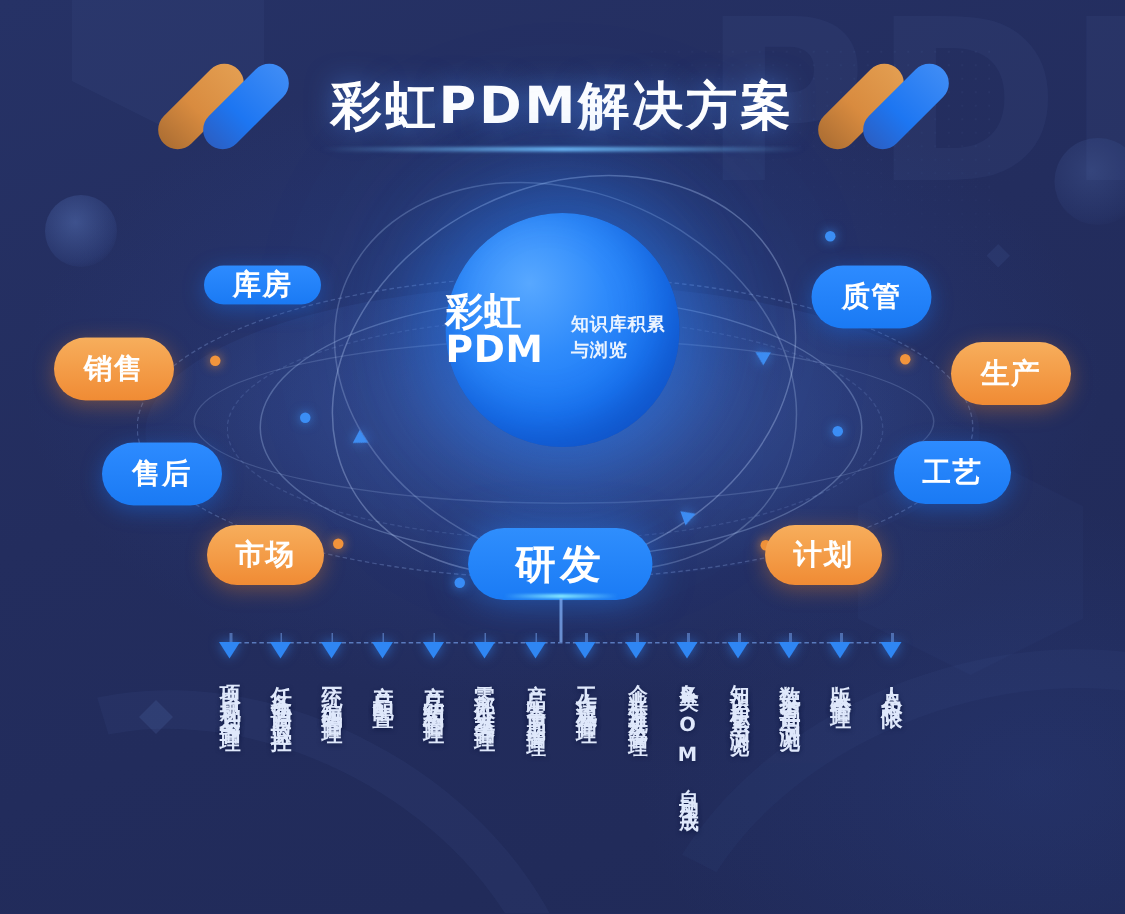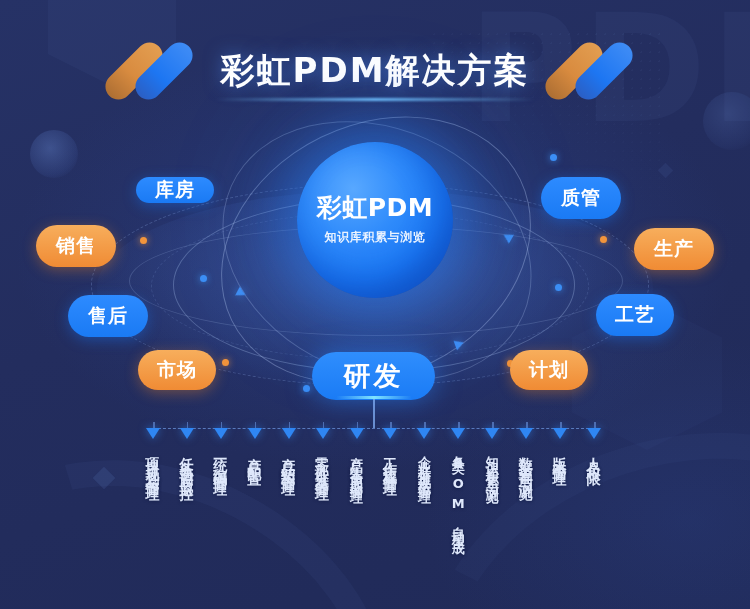--- a/index.html
+++ b/index.html
@@ -125,21 +125,21 @@
     position:absolute;width:0;height:0;
     border-left:9px solid #3f8ef2;border-top:5px solid transparent;border-bottom:5px solid transparent;
     filter:drop-shadow(0 0 4px rgba(63,142,242,.7));
   }
 
   
   .core{
     position:absolute;left:297px;top:142px;width:156px;height:156px;border-radius:50%;
     background:radial-gradient(circle at 36% 30%, #58a8ff 0%, #2f8bfb 34%, #1a78f5 62%, #1060d8 88%, #0c4fc0 100%);
     box-shadow:0 0 52px 16px rgba(40,130,250,.45), 0 0 110px 30px rgba(40,120,240,.20), inset -10px -14px 32px rgba(12,60,170,.45);
-    display:flex;flex-direction:column;align-items:center;justify-content:center;
+    display:flex;align-items:center;justify-content:center;
   }
   .core-title{font-size:25px;font-weight:700;color:#fff;letter-spacing:.5px;line-height:1;}
   .core-sub{font-size:12px;font-weight:700;color:#eaf3ff;margin-top:9px;letter-spacing:.6px;}
 
   
   .pill{
     position:absolute;display:flex;align-items:center;justify-content:center;
     border-radius:22px;color:#fff;font-size:19px;font-weight:700;letter-spacing:1px;
     white-space:nowrap;
   }

